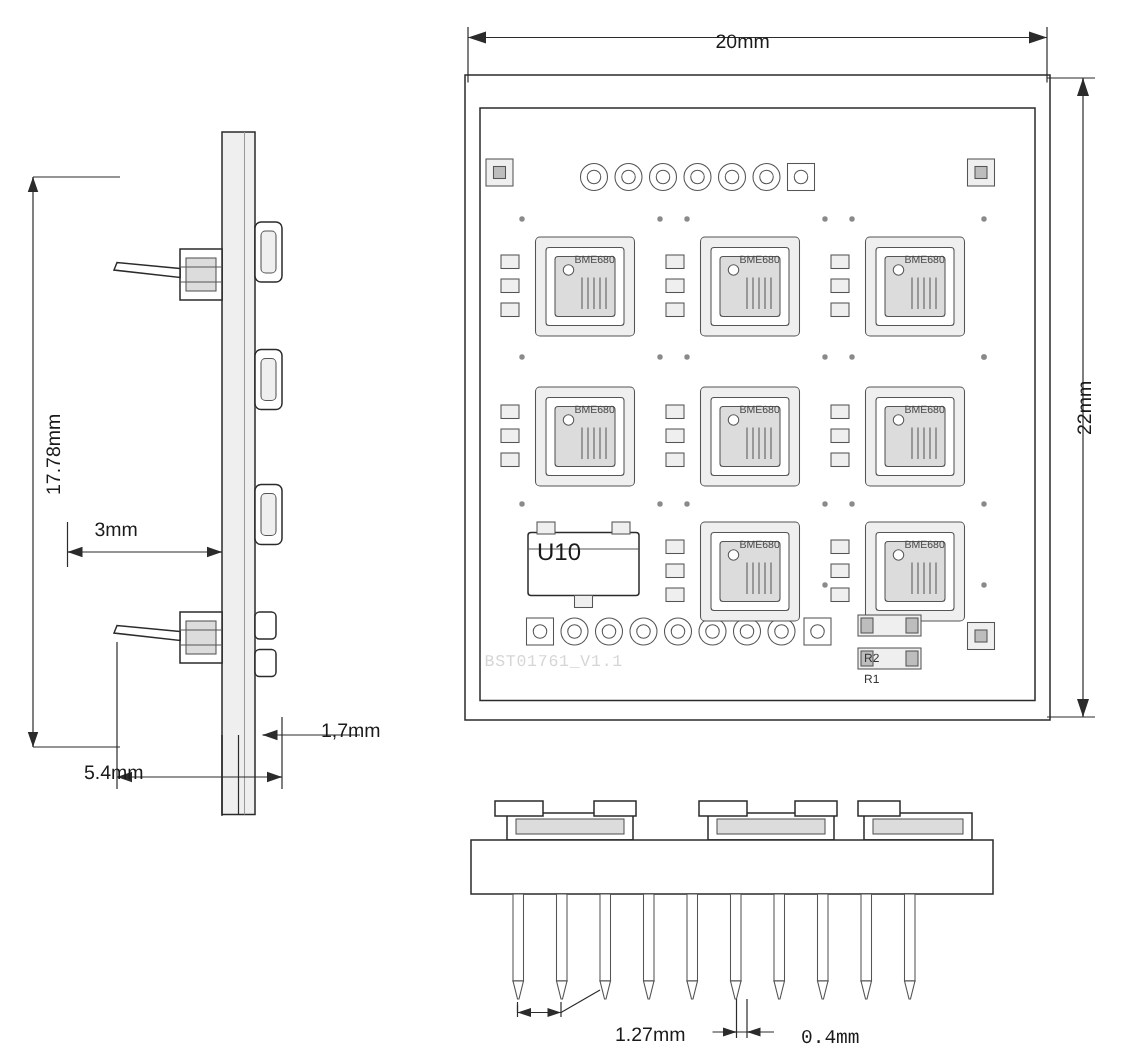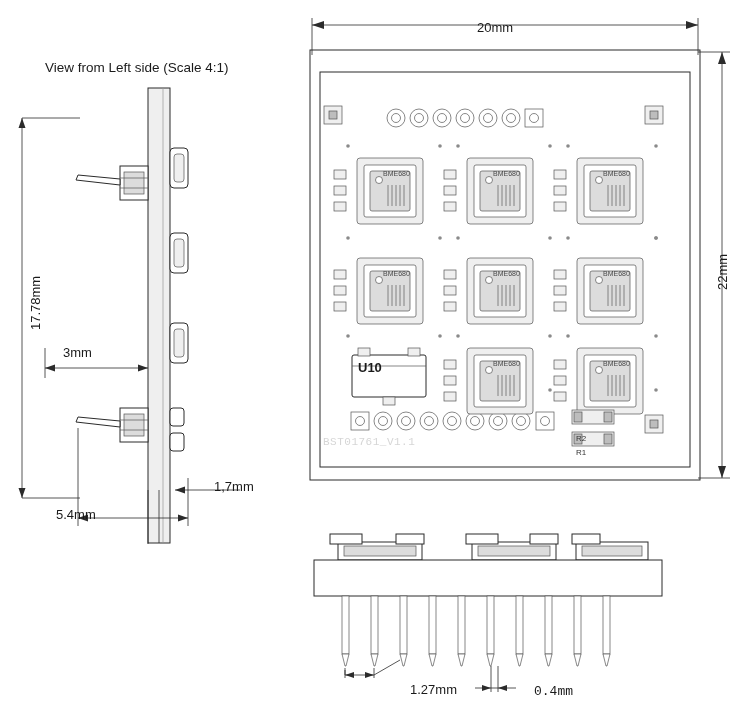--- a/index.html
+++ b/index.html
@@ -49,21 +49,20 @@
   .fill-lg { fill: #efefef; }
   .fill-mg { fill: #dcdcdc; }
   .fill-dg { fill: #bdbdbd; }
   .fill-k { fill: #2b2b2b; }
 </style>
 </head>
 <body>
 
 <div id="page">
 
-  <div class="abs title" style="left:45px; top:60px;">View from Left side (Scale 4:1)</div>
 
   <svg class="abs" style="left:0px; top:78px;" width="300" height="450">
 
     <rect class="ln fill-lg" x="148" y="10" width="22" height="455"></rect>
 
     <line class="ln-light" x1="163" y1="10" x2="163" y2="465"></line>
 
     <g>
       <rect class="ln fill-w" x="120" y="88" width="28" height="34"></rect>
       <rect class="ln-thin fill-mg" x="124" y="94" width="20" height="22"></rect>
@@ -367,21 +366,21 @@
       <circle cx="356" cy="228" r="1.8"></circle>
         <circle cx="356" cy="380" r="1.8"></circle>
       <circle cx="250" cy="380" r="1.8"></circle>
     </g>
   </svg>
 
   <div class="abs dimlabel" style="left:477px; top:10px;margin-top:10px;">20mm</div>
   <div class="abs dimlabel vert" style="left:715px; top:290px;">22mm</div>
 
   <div class="abs silk" style="left:323px; top:436px;">BST01761_V1.1</div>
-  <div class="abs" style="left:358px; top:360px; font-size:13px;font-weight:bold;">U10</div>
+  <div class="abs" style="left:358px; top:360px; font-size:16px;">U10</div>
   <div class="abs" style="left:576px; top:412px; font-size:8px; color:#333;margin-top:36px;">R1</div>
   <div class="abs" style="left:576px; top:434px; font-size:8px; color:#333;text-align:center;">R2</div>
 
   <div class="abs" style="left:383px; top:170px; font-size:7px; color:#4a4a4a;">BME680</div>
   <div class="abs" style="left:493px; top:170px; font-size:7px; color:#4a4a4a;">BME680</div>
   <div class="abs" style="left:603px; top:170px; font-size:7px; color:#4a4a4a;">BME680</div>
   <div class="abs" style="left:383px; top:270px; font-size:7px; color:#4a4a4a;">BME680</div>
   <div class="abs" style="left:493px; top:270px; font-size:7px; color:#4a4a4a;">BME680</div>
   <div class="abs" style="left:603px; top:270px; font-size:7px; color:#4a4a4a;">BME680</div>
   <div class="abs" style="left:493px; top:360px; font-size:7px; color:#4a4a4a;">BME680</div>

